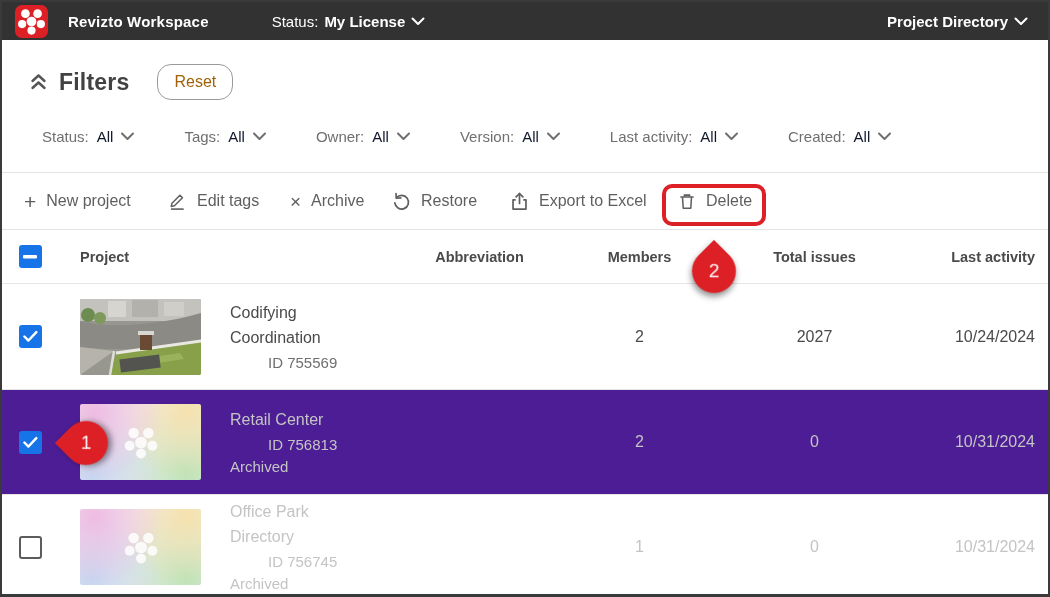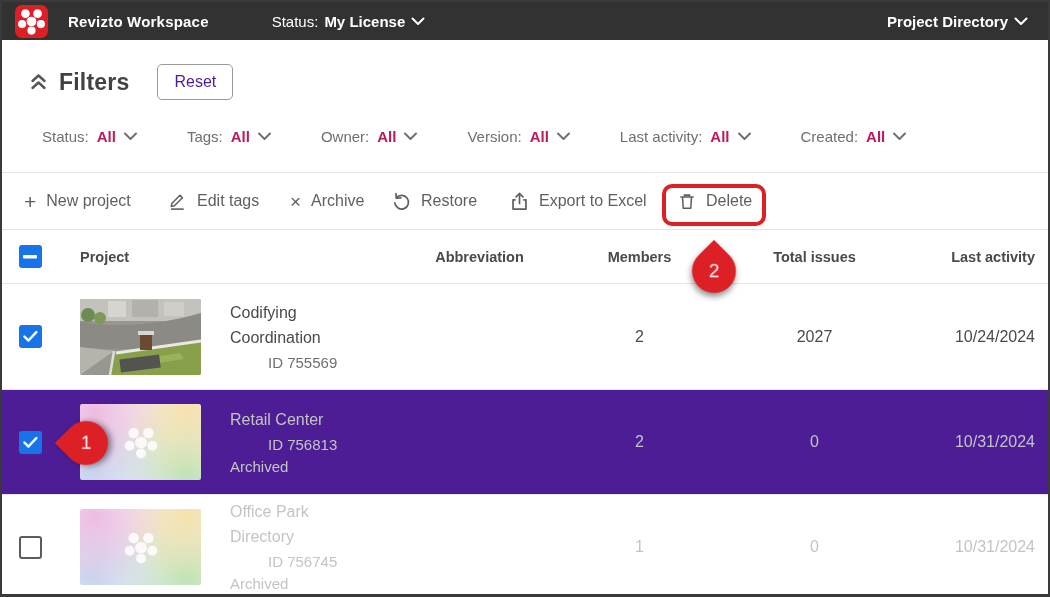--- a/index.html
+++ b/index.html
@@ -31,28 +31,28 @@
   .tb-license { margin-left: 63px; }
   .tb-spacer { flex: 1; }
   .chev { display: inline-block; }
 
   
   .filters { height: 132px; padding: 24px 0 0 28px; background: #fff; }
   .filters-head { display: flex; align-items: center; gap: 12px; }
   .collapse-icon { display: flex; color: #555; cursor: pointer; }
   .filters-title { font-size: 23px; font-weight: bold; color: #424242; letter-spacing:.2px; }
   .reset-btn {
-    margin-left: 16px; background: #fff; border: 1px solid #9a9a9a; border-radius: 5px;
-    color: #4c1d95; font-size: 16px; padding: 8px 16px; cursor: pointer;
+    margin-left: 16px; background: #fff; border: 1px solid #9a9a9a; border-radius: 14px;
+    color: #a16207; font-size: 16px; padding: 8px 16px; cursor: pointer;
     font-family: "Liberation Sans", sans-serif;
   }
   .filters-row { display: flex; gap: 50px; margin: 28px 0 14px 12px; align-items: flex-end; }
   .f-item { display: flex; align-items: center; gap: 8px; cursor: pointer; white-space: nowrap; }
   .f-label { color: #6f6f6f; font-size: 15px; }
-  .f-value { color: #be185d; font-size: 15px; font-weight: bold; }
+  .f-value { color: #0f172a; font-size: 15px; font-weight: normal; }
   .f-item .chev { color: #6f6f6f; }
 
   
   .toolbar {
     position: relative; height: 58px;
     border-top: 1px solid #e3e3e3; border-bottom: 1px solid #e3e3e3;
     background: #fff; z-index: 5; overflow: visible;
   }
   .tool-item {
     position: absolute; top: 0; height: 100%;

